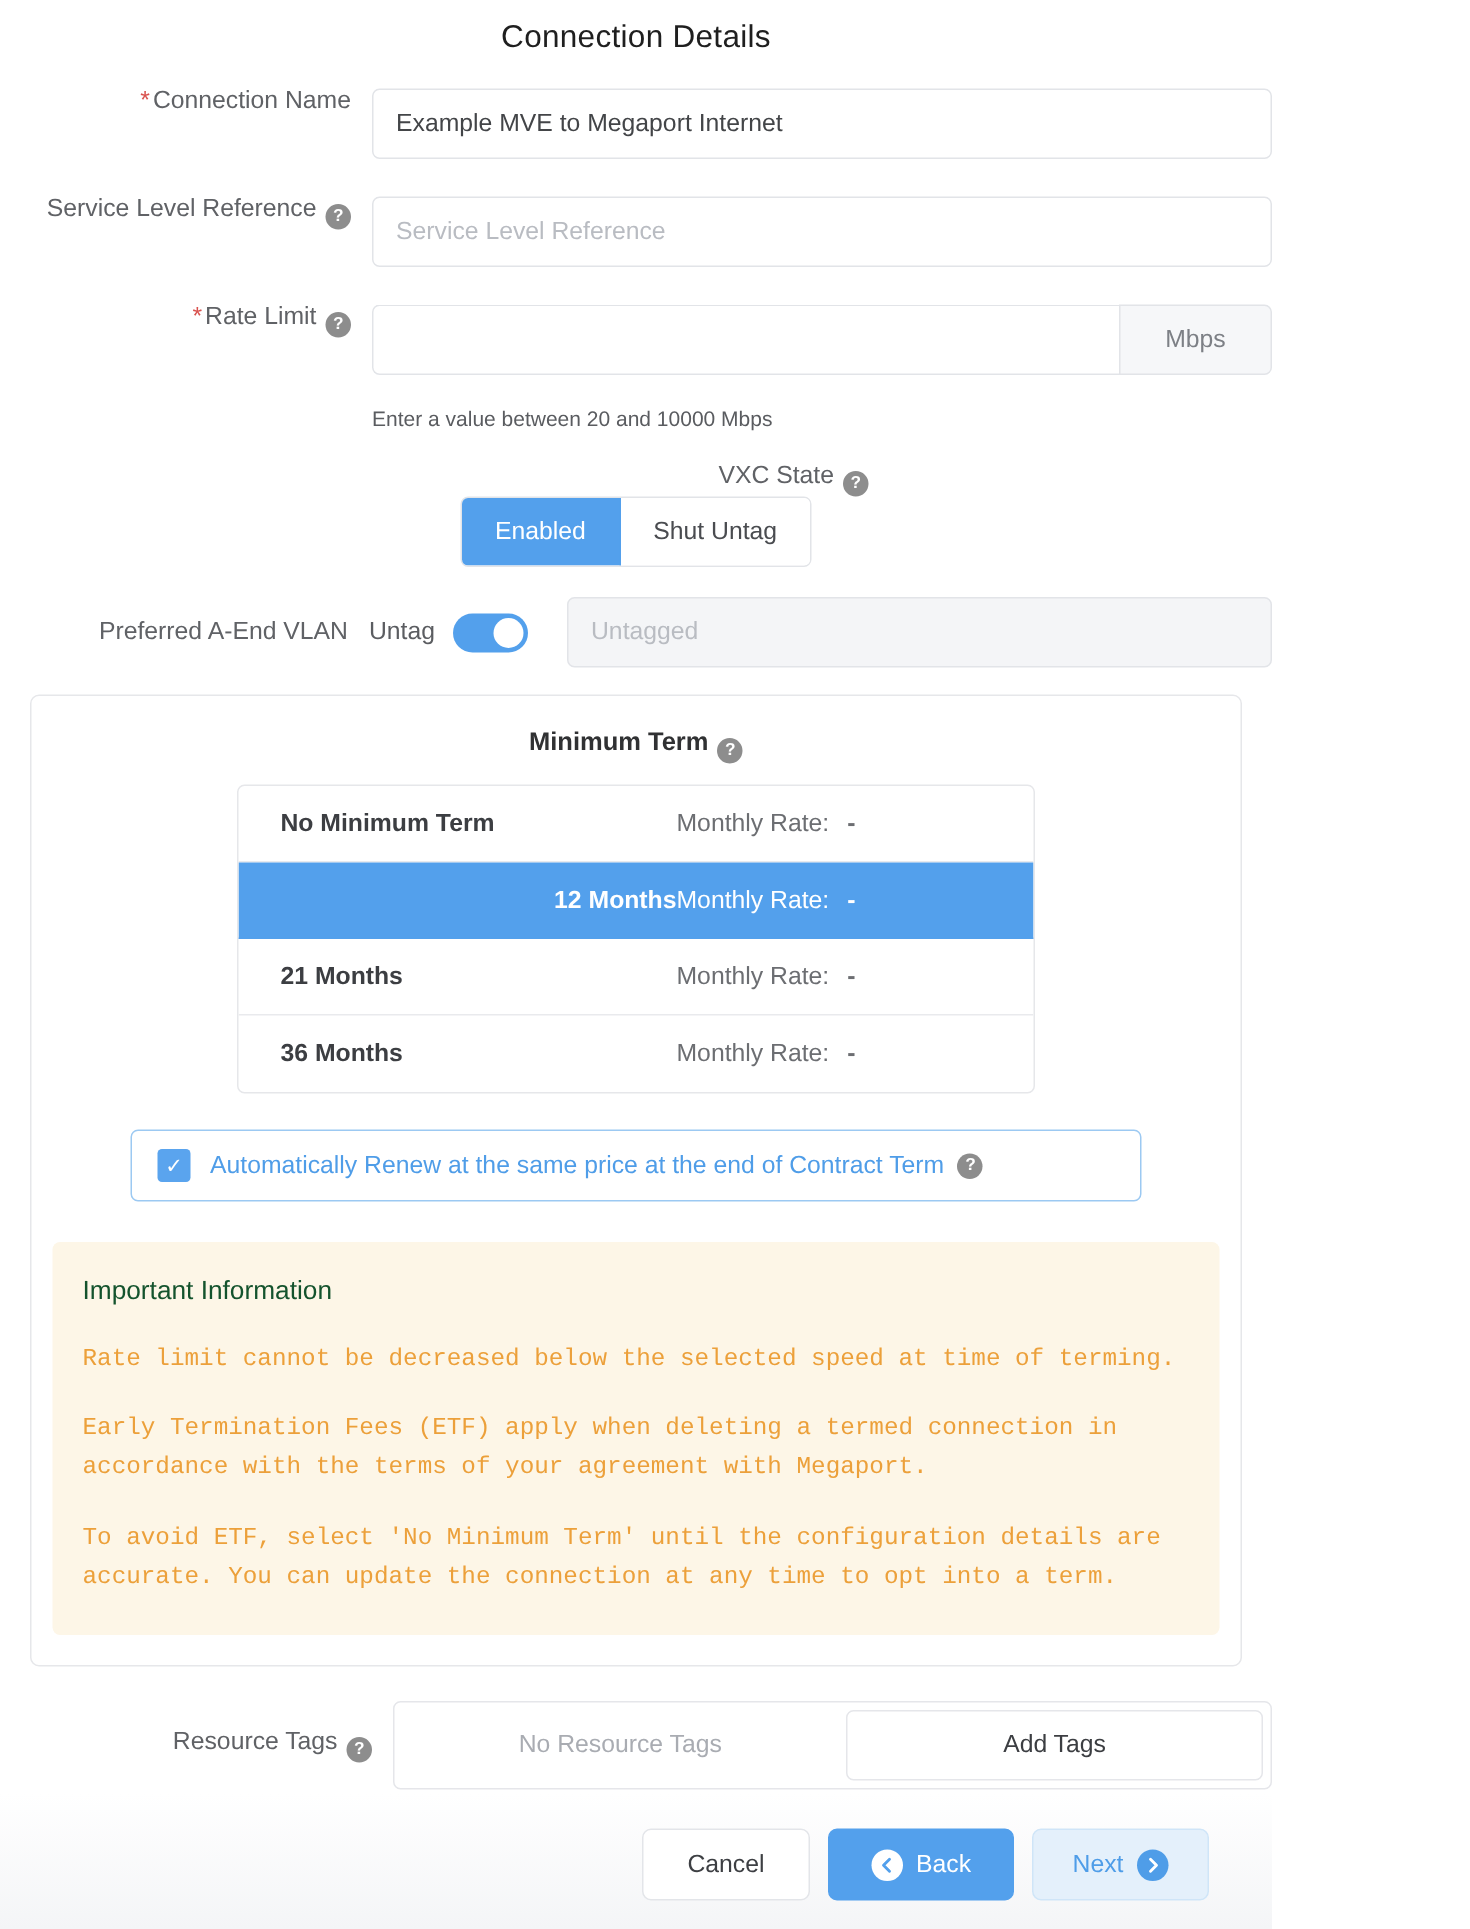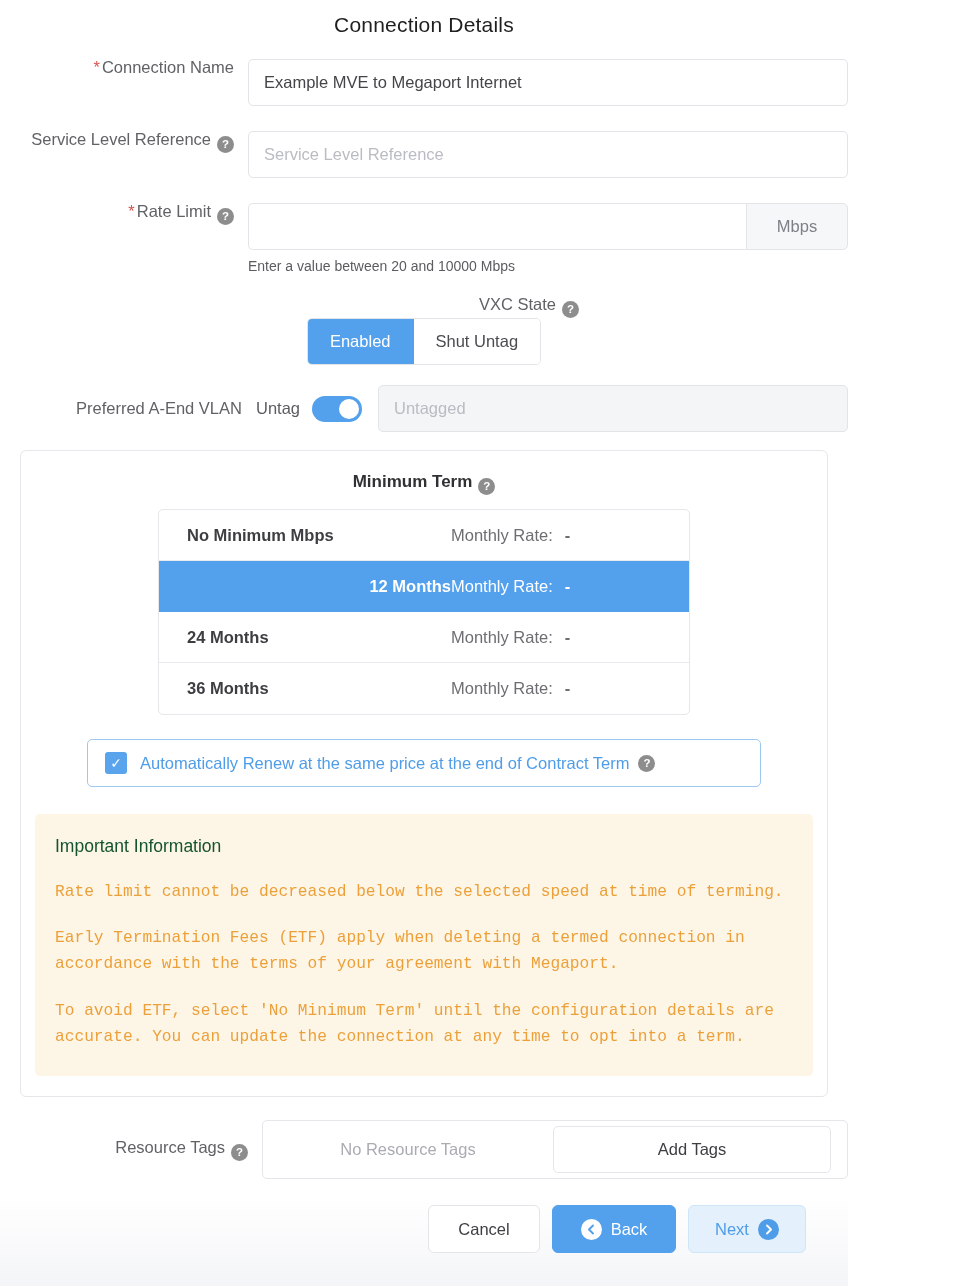--- a/index.html
+++ b/index.html
@@ -76,21 +76,21 @@
   .suffix {
     width: 102px;
     height: 47px;
     border: 1px solid #e2e4e8;
     border-radius: 0 5px 5px 0;
     background: #f6f7f9;
     color: #7d8086;
     font-size: 16.5px;
     display: flex; align-items: center; justify-content: center;
   }
-  .hint { font-size: 14px; color: #5a5c60; margin-top: 8px; }
+  .hint { font-size: 14px; color: #5a5c60; margin-top: 21px; }
 
   
   .seg { display: inline-flex; border-radius: 5px; overflow: hidden;
          border: 1px solid #e2e4e8; }
   .seg-btn {
     padding: 0 22px; height: 45px;
     display: flex; align-items: center; justify-content: center;
     font-size: 16.5px; color: #4a4c50; background: #fff;
     border-right: 1px solid #e2e4e8;
   }
@@ -101,21 +101,21 @@
   .switch-wrap { display: flex; align-items: center; }
   .switch-lbl { font-size: 16.5px; color: #5b5d61; margin-right: 12px; }
   .switch {
     width: 50px; height: 26px; border-radius: 13px;
     background: #53a0ec; position: relative; flex: none;
   }
   .switch .knob {
     position: absolute; top: 3px; left: 27px;
     width: 20px; height: 20px; border-radius: 50%; background: #fff;
   }
-  .vlan-inp { margin-left: 16px; width: 470px; }
+  .vlan-inp { margin-left: 26px; width: 470px; }
 
   
   .card {
     margin: 18px 20px 0 20px;
     border: 1px solid #e6e7ea;
     border-radius: 6px;
     padding: 14px 0 20px 0;
   }
   .card-title {
     text-align: center; font-size: 17px; color: #303133;
@@ -168,21 +168,21 @@
   .info p:last-child { margin-bottom: 0; }
 
   
   .tags-box {
     width: 586px; height: 59px;
     border: 1px solid #e5e6ea; border-radius: 5px;
     display: flex; align-items: center;
   }
   .tags-empty { flex: 1; text-align: center; color: #a9acb2; font-size: 16.5px; }
   .add-tags {
-    width: 278px; height: 47px; margin-right: 16px;
+    width: 278px; height: 47px; margin-right: 5px;
     border: 1px solid #e5e6ea; border-radius: 5px; background: #fff;
     display: flex; align-items: center; justify-content: center;
     font-size: 16.5px; color: #3c3e42;
   }
 
   
   .footer {
     display: flex; justify-content: flex-end; align-items: center;
     padding: 26px 42px 0 0; gap: 12px;
   }
@@ -264,29 +264,29 @@
     </div>
   </div>
 
   <div class="card">
     <div class="card-title">
       <span>Minimum Term</span><span class="help">?</span>
     </div>
 
     <div class="term-list">
       <div class="term-row">
-        <div class="term-name">No Minimum Mbps</div>
+        <div class="term-name">No Minimum Term</div>
         <div class="term-rate"><span>Monthly Rate:</span><span class="val">-</span></div>
       </div>
       <div class="term-row sel">
         <div class="term-name">12 Months</div>
         <div class="term-rate"><span>Monthly Rate:</span><span class="val">-</span></div>
       </div>
       <div class="term-row">
-        <div class="term-name">24 Months</div>
+        <div class="term-name">21 Months</div>
         <div class="term-rate"><span>Monthly Rate:</span><span class="val">-</span></div>
       </div>
       <div class="term-row">
         <div class="term-name">36 Months</div>
         <div class="term-rate"><span>Monthly Rate:</span><span class="val">-</span></div>
       </div>
     </div>
 
     <div class="renew">
       <div class="cbx">

